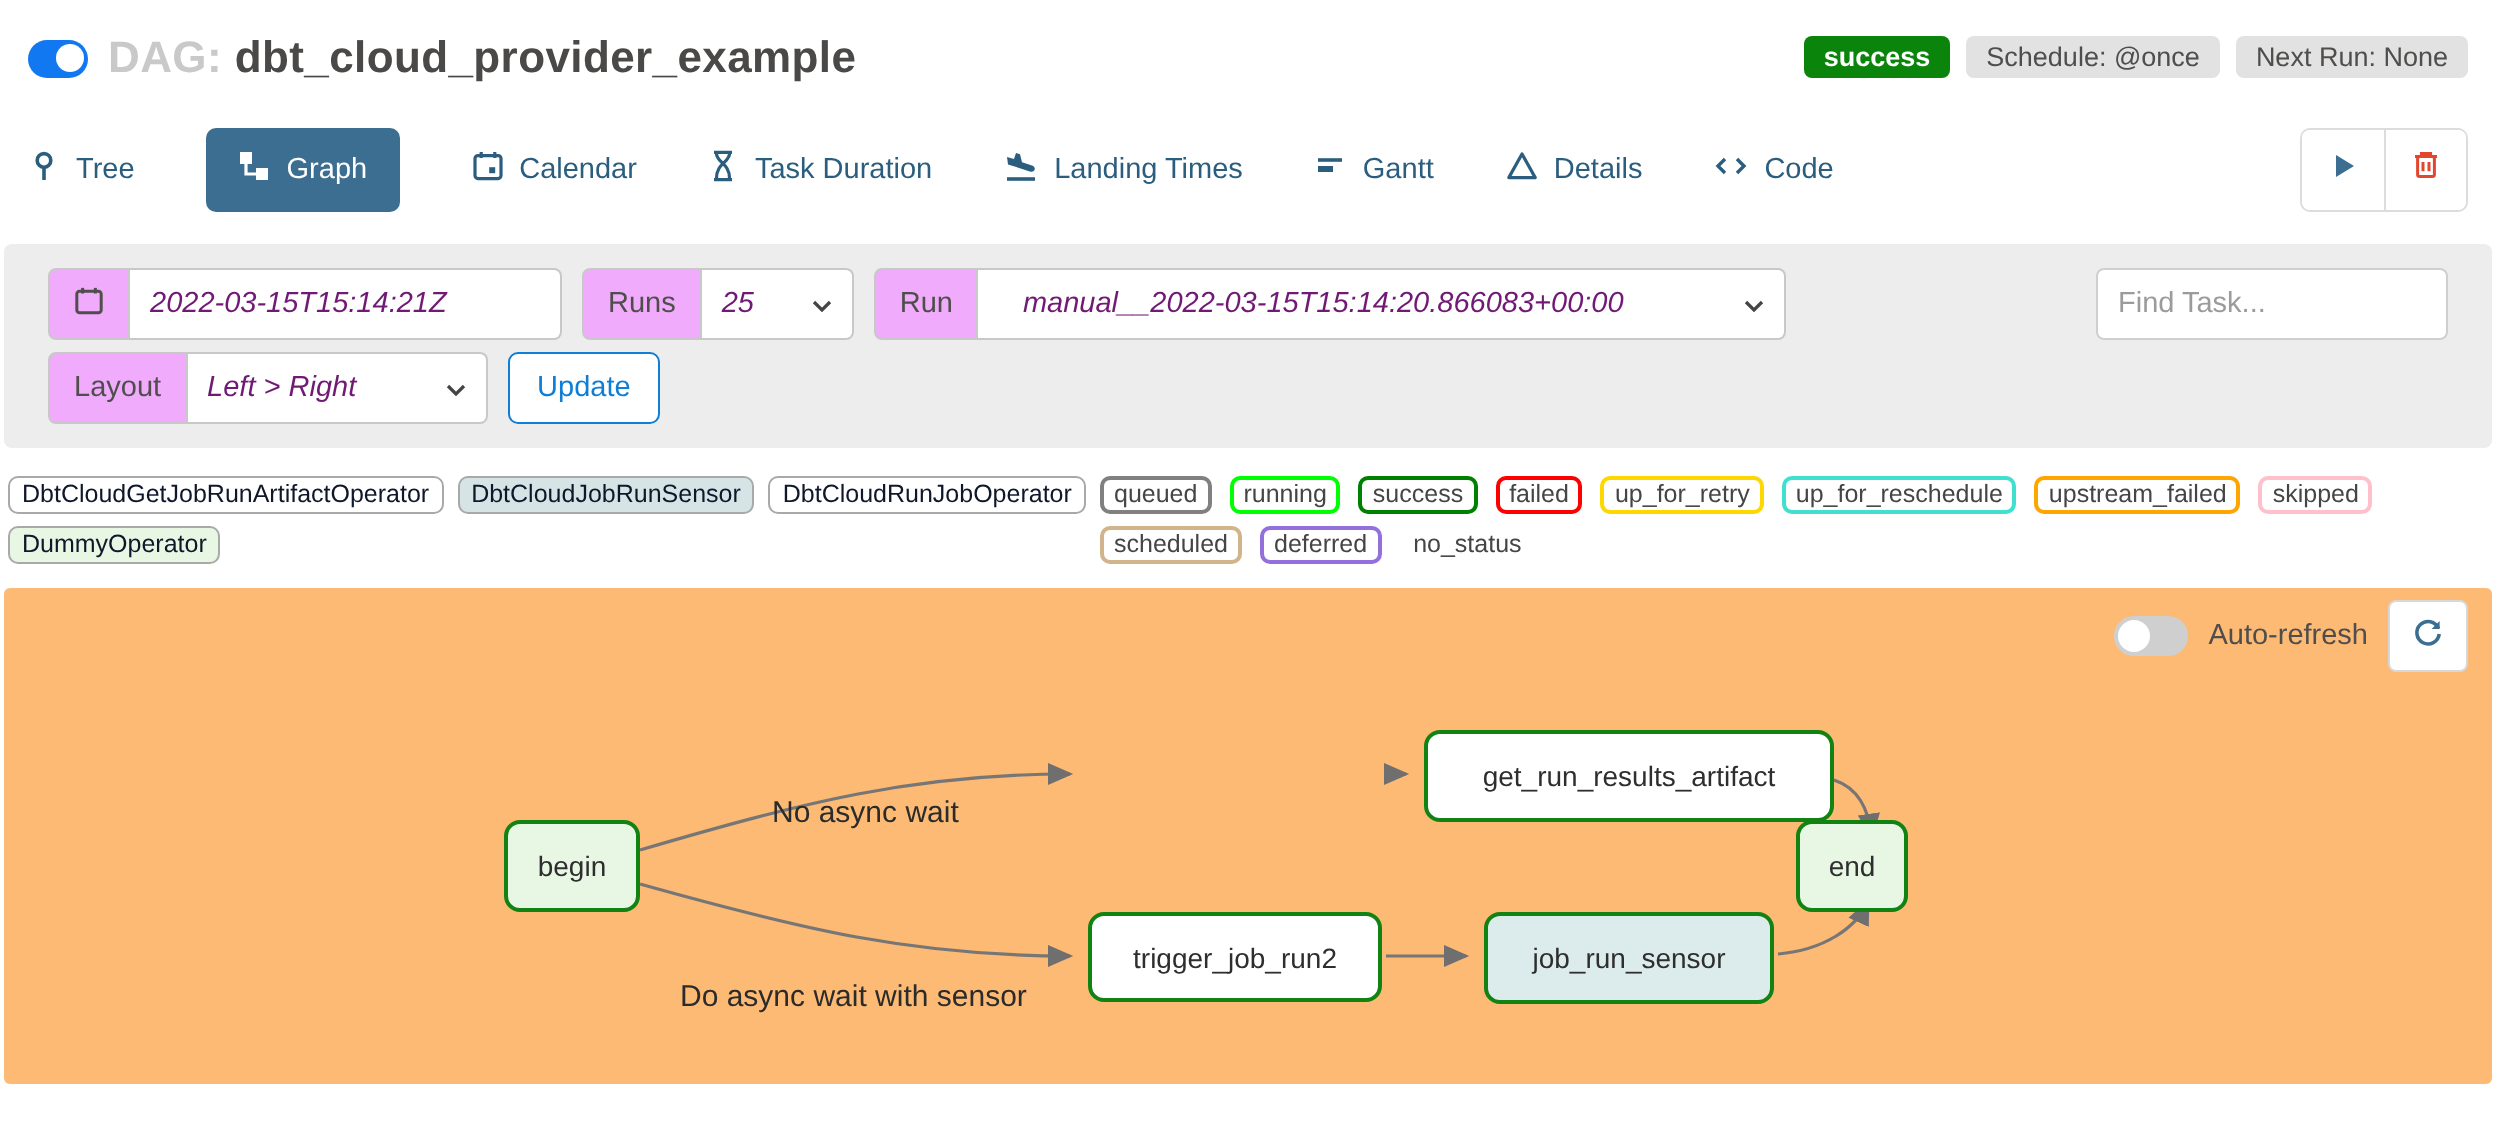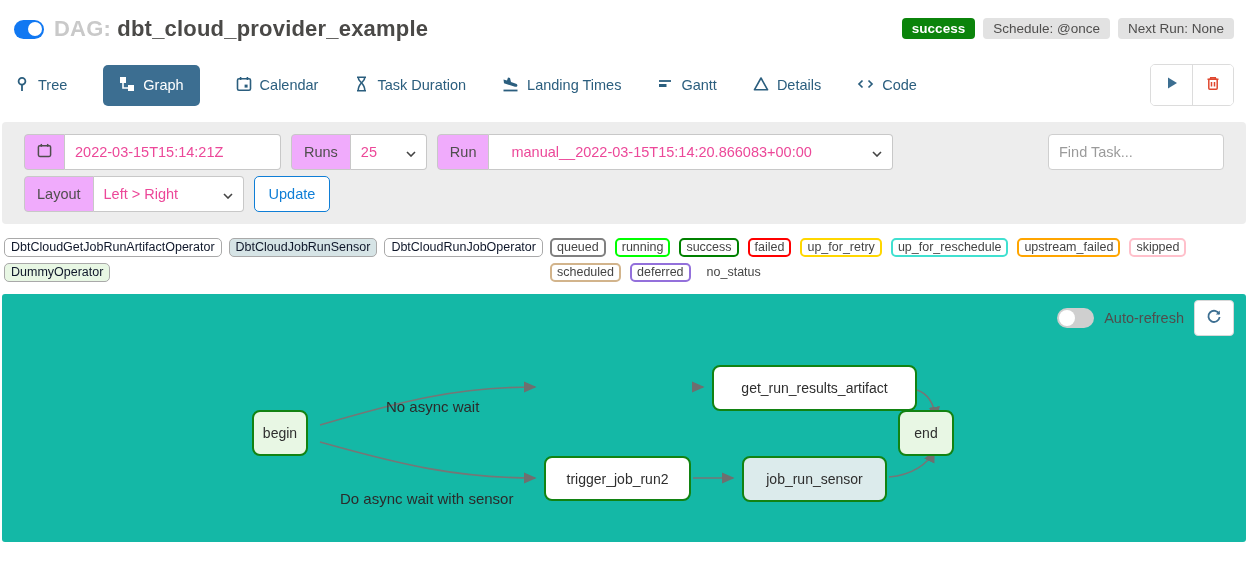--- a/index.html
+++ b/index.html
@@ -28,46 +28,46 @@
   .action-btn { width:41px; height:40px; display:flex; align-items:center; justify-content:center; cursor:pointer; background:#fff; }
   .action-btn + .action-btn { border-left:1px solid #dcdcdc; }
 
   
   .filterbar { margin:16px 2px 0 2px; background:#ededed; border-radius:4px; padding:12px 22px 12px 22px; }
   .fb-row { display:flex; align-items:center; }
   .fb-row + .fb-row { margin-top:6px; }
   .group { display:flex; align-items:stretch; height:36px; border-radius:4px; }
   .addon { display:flex; align-items:center; padding:0 12px; background:#f0abfc; border:1px solid #c8c8c8; color:#4f4e4d; font-size:14.5px; }
   .addon.first { border-radius:4px 0 0 4px; }
-  .field { display:flex; align-items:center; background:#fff; border:1px solid #c8c8c8; border-left:none; padding:0 10px; font-size:14.5px; color:#ec4899; }
+  .field { display:flex; align-items:center; background:#fff; border:1px solid #c8c8c8; border-left:none; padding:0 10px; font-size:14.5px; color:#701a75;font-style:italic; }
   .field.last { border-radius:0 4px 4px 0; }
   .selectbox { display:flex; align-items:center; justify-content:space-between; gap:10px; cursor:pointer; }
   .mr { margin-right:10px; }
   .find-task { margin-left:auto; height:36px; width:176px; border:1px solid #cfcfcf; border-radius:4px; padding:0 10px; font-size:14.5px; color:#3f3e3d; background:#fff; font-family:"Liberation Sans",sans-serif; }
   .find-task::placeholder { color:#9b9b9b; }
   .update-btn { margin-left:10px; height:36px; padding:0 14px; background:#fff; border:1.5px solid #0f7ed6; color:#0f7ed6; font-size:14.5px; border-radius:5px; cursor:pointer; font-family:"Liberation Sans",sans-serif; }
 
   
   .legend { display:flex; margin:14px 4px 0 4px; align-items:flex-start; }
   .operators { width:546px; display:flex; flex-wrap:wrap; gap:6px 7px; }
   .op-badge { border:1.2px solid #a9a9a9; border-radius:5px; padding:1px 6px 2px 6px; font-size:12.5px; color:#0f172a; white-space:nowrap; cursor:pointer;text-align:center; }
   .states { flex:1; max-width:700px; display:flex; flex-wrap:wrap; gap:6px 9px; align-items:center; }
   .state-badge { border:2px solid #888; border-radius:5px; padding:0 5px 1px 5px; font-size:12.5px; color:#454545; white-space:nowrap; cursor:pointer; }
   .state-badge.noborder { border-color:transparent; cursor:default; }
 
   
-  .canvas { position:relative; margin:12px 2px 2px 2px; height:248px; background:#14b8a6; border-radius:3px; }
+  .canvas { position:relative; margin:12px 2px 2px 2px; height:248px; background:#fdba74; border-radius:3px; }
   .canvas-controls { position:absolute; top:6px; right:12px; display:flex; align-items:center; gap:10px; }
   .ar-toggle { width:37px; height:20px; border-radius:10px; background:#cfcfcf; position:relative; cursor:pointer; }
   .ar-toggle .knob { position:absolute; top:2px; left:2px; width:16px; height:16px; border-radius:50%; background:#fff; }
   .ar-label { font-size:14.5px; color:#4f4e4d; }
   .refresh-btn { width:40px; height:36px; background:#fff; border:1px solid #d8d8d8; border-radius:4px; display:flex; align-items:center; justify-content:center; cursor:pointer; }
 
   .node { position:absolute; display:flex; align-items:center; justify-content:center; border:2.5px solid #128312; border-radius:8px; background:#fff; font-size:14px; color:#2e2e2e; cursor:pointer; white-space:nowrap; }
-  .n-begin { left:250px; top:116px; width:56px; height:46px; }
+  .n-begin { left:250px; top:116px; width:68px; height:46px; }
   .n-tjr1  { left:542px; top:71px;  width:146px; height:45px; }
   .n-grra  { left:710px; top:71px;  width:205px; height:46px; }
   .n-tjr2  { left:542px; top:162px; width:147px; height:45px; }
   .n-jrs   { left:740px; top:162px; width:145px; height:46px; }
   .n-end   { left:896px; top:116px; width:56px;  height:46px;text-align:right; }
 
   .edge-label { position:absolute; font-size:15px; color:#2b2b2b; white-space:nowrap; }
   .el-1 { left:384px; top:104px; }
   .el-2 { left:338px; top:196px; }
   .edges { position:absolute; inset:0; pointer-events:none; }

